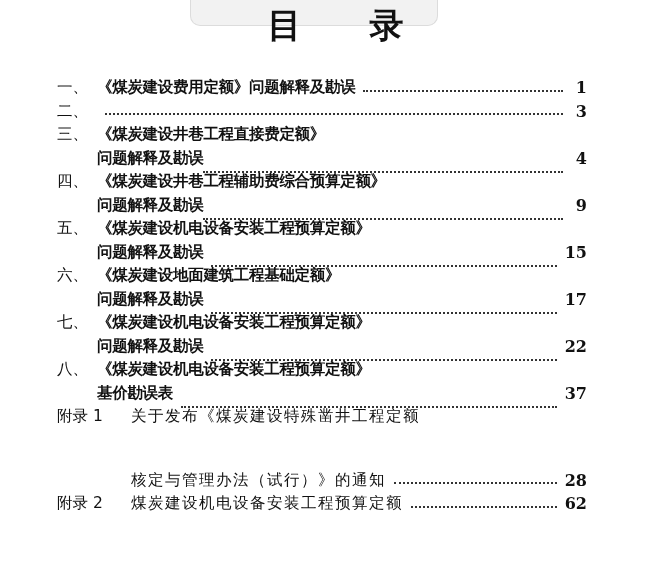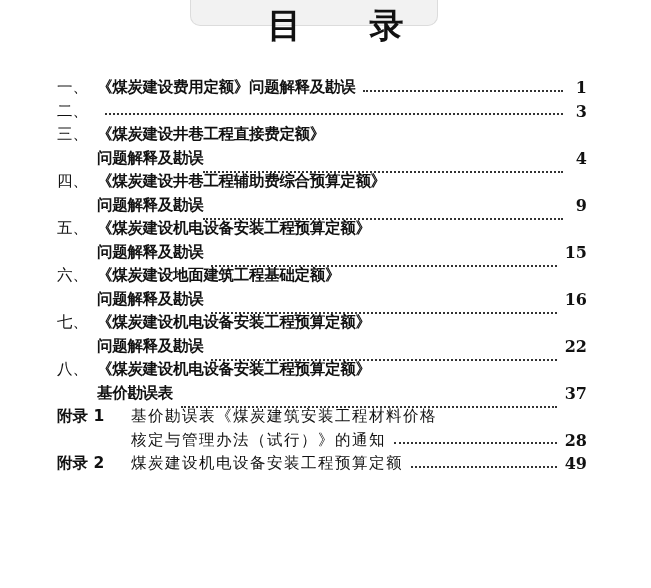--- a/index.html
+++ b/index.html
@@ -84,28 +84,29 @@
   }
   .line .page {
     font-family: "DejaVu Serif", "Liberation Serif", serif;
     font-weight: bold;
     font-size: 16px;
     min-width: 16px;
     text-align: right;
   }
   .line.appendix .num {
     width: 74px;
-    font-weight: bold;
+    font-weight: normal;
   }
   .line.appendix .text {
     font-weight: normal;
     letter-spacing: 1.5px;
   }
   .line.appendix-cont {
     padding-left: 74px;
+    margin-top: 40px;
   }
   .line.appendix-cont .text {
     font-weight: normal;
     letter-spacing: 1.5px;
   }
 </style>
 </head>
 <body>
 
 <div class="header-box"></div>
@@ -158,21 +159,21 @@
     <span class="page">15</span>
   </div>
 
   <div class="line">
     <span class="num">六、</span>
     <span class="text">《煤炭建设地面建筑工程基础定额》</span>
   </div>
   <div class="line indent">
     <span class="text">问题解释及勘误</span>
     <span class="leader"></span>
-    <span class="page">16</span>
+    <span class="page">17</span>
   </div>
 
   <div class="line">
     <span class="num">七、</span>
     <span class="text">《煤炭建设机电设备安装工程预算定额》</span>
   </div>
   <div class="line indent">
     <span class="text">问题解释及勘误</span>
     <span class="leader"></span>
     <span class="page">22</span>
@@ -183,28 +184,28 @@
     <span class="text">《煤炭建设机电设备安装工程预算定额》</span>
   </div>
   <div class="line indent">
     <span class="text">基价勘误表</span>
     <span class="leader"></span>
     <span class="page">37</span>
   </div>
 
   <div class="line appendix">
     <span class="num">附录 1</span>
-    <span class="text">基价勘误表《煤炭建筑安装工程材料价格</span>
+    <span class="text">关于发布《煤炭建设特殊凿井工程定额</span>
   </div>
   <div class="line appendix-cont">
     <span class="text">核定与管理办法（试行）》的通知</span>
     <span class="leader"></span>
     <span class="page">28</span>
   </div>
 
   <div class="line appendix">
     <span class="num">附录 2</span>
     <span class="text">煤炭建设机电设备安装工程预算定额</span>
     <span class="leader"></span>
-    <span class="page">49</span>
+    <span class="page">62</span>
   </div>
 
 </div>
 
 </body></html>

